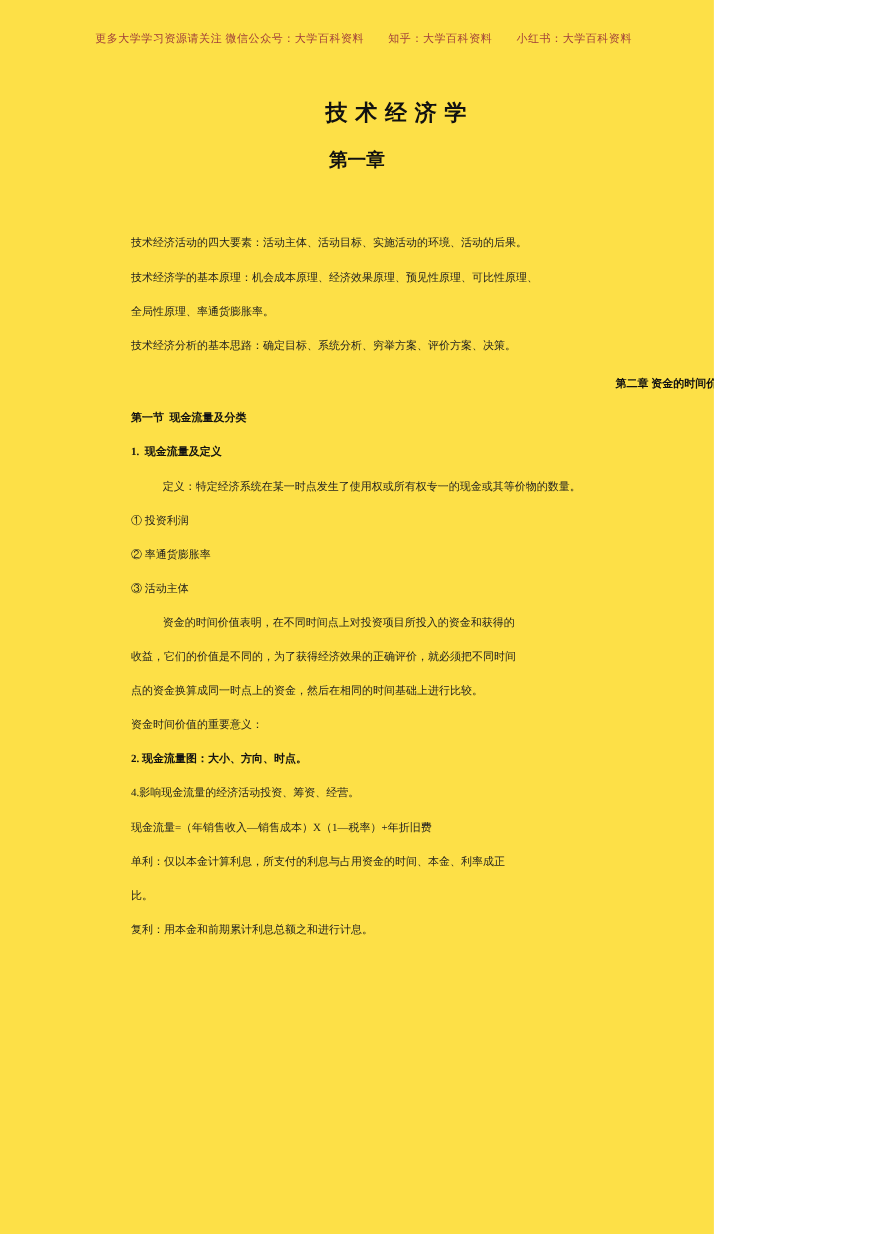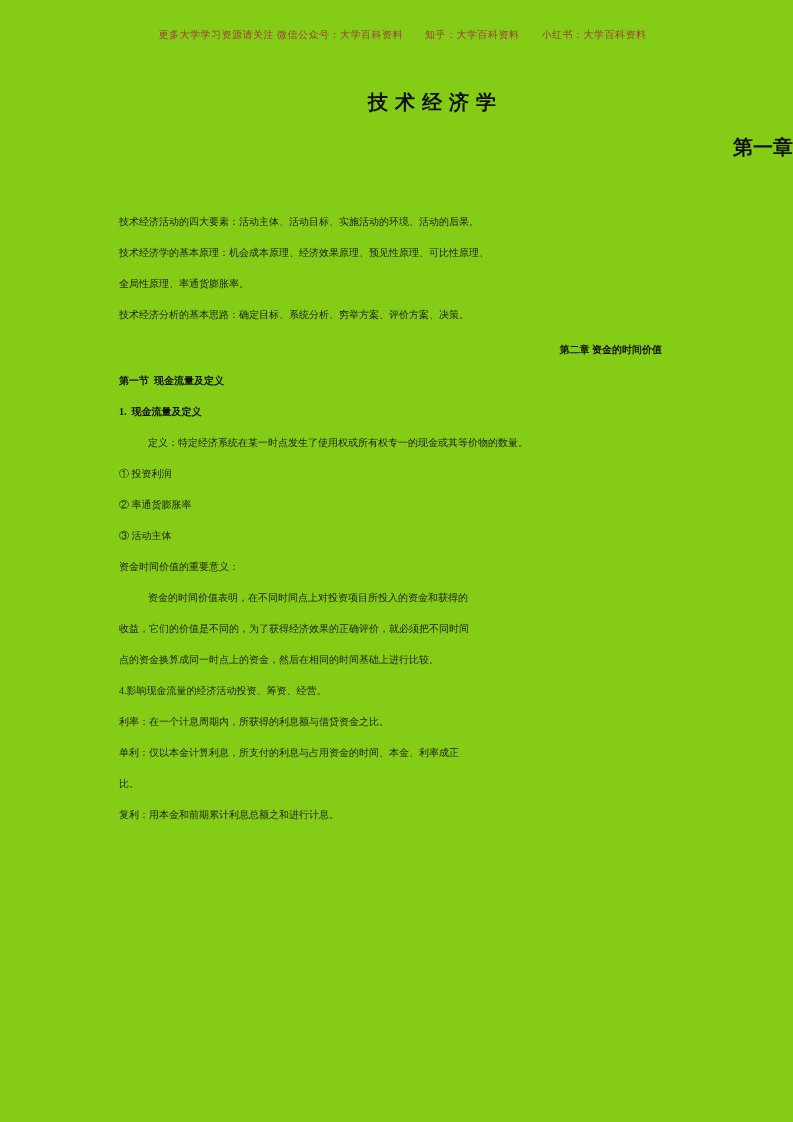--- a/index.html
+++ b/index.html
@@ -2,23 +2,23 @@
 <html><head>
 <meta charset="utf-8">
 <style>
   html, body {
     margin: 0;
     padding: 0;
     background: #ffffff;
   }
   .page {
     position: relative;
-    width: 793px;
+    width: 649px;
     height: 1122px;
-    background: #84cc16;
+    background: #fde047;
     overflow: hidden;
     font-family: "Liberation Serif", "DejaVu Serif", serif;
     color: #1e1e1e;
   }
   .header {
     position: absolute;
     top: 17px;
     left: 0;
     right: 0;
     text-align: center;
@@ -40,22 +40,22 @@
     letter-spacing: 1px;
     white-space: pre;
     color: #111;
   }
   .chapter-title {
     position: absolute;
     top: 134px;
     left: 0;
     right: 0;
     margin: 0;
-    text-align: right;
-    font-size: 20px;
+    text-align: center;
+    font-size: 17px;
     font-weight: bold;
     color: #111;
   }
   .content {
     position: absolute;
     top: 206px;
     left: 119px;
     width: 574px;
     font-size: 10px;
     line-height: 31px;
@@ -87,30 +87,31 @@
   <h1 class="doc-title">技 术 经 济 学</h1>
 
   <h2 class="chapter-title">第一章</h2>
 
   <div class="content">
     <p class="para">技术经济活动的四大要素：活动主体、活动目标、实施活动的环境、活动的后果。</p>
     <p class="para">技术经济学的基本原理：机会成本原理、经济效果原理、预见性原理、可比性原理、
 全局性原理、率通货膨胀率。</p>
     <p class="para">技术经济分析的基本思路：确定目标、系统分析、穷举方案、评价方案、决策。</p>
     <p class="para heading-center">第二章 资金的时间价值</p>
-    <p class="para bold">第一节  现金流量及定义</p>
+    <p class="para bold">第一节  现金流量及分类</p>
     <p class="para bold">1.  现金流量及定义</p>
     <p class="para indent">定义：特定经济系统在某一时点发生了使用权或所有权专一的现金或其等价物的数量。</p>
     <p class="para">① 投资利润</p>
     <p class="para">② 率通货膨胀率</p>
     <p class="para">③ 活动主体</p>
-    <p class="para">资金时间价值的重要意义：</p>
     <p class="para indent">资金的时间价值表明，在不同时间点上对投资项目所投入的资金和获得的
 收益，它们的价值是不同的，为了获得经济效果的正确评价，就必须把不同时间
 点的资金换算成同一时点上的资金，然后在相同的时间基础上进行比较。</p>
+    <p class="para">资金时间价值的重要意义：</p>
+    <p class="para bold">2. 现金流量图：大小、方向、时点。</p>
     <p class="para">4.影响现金流量的经济活动投资、筹资、经营。</p>
-    <p class="para">利率：在一个计息周期内，所获得的利息额与借贷资金之比。</p>
+    <p class="para">现金流量=（年销售收入—销售成本）X（1—税率）+年折旧费</p>
     <p class="para">单利：仅以本金计算利息，所支付的利息与占用资金的时间、本金、利率成正
 比。</p>
     <p class="para">复利：用本金和前期累计利息总额之和进行计息。</p>
   </div>
 
 </div>
 
 </body></html>

